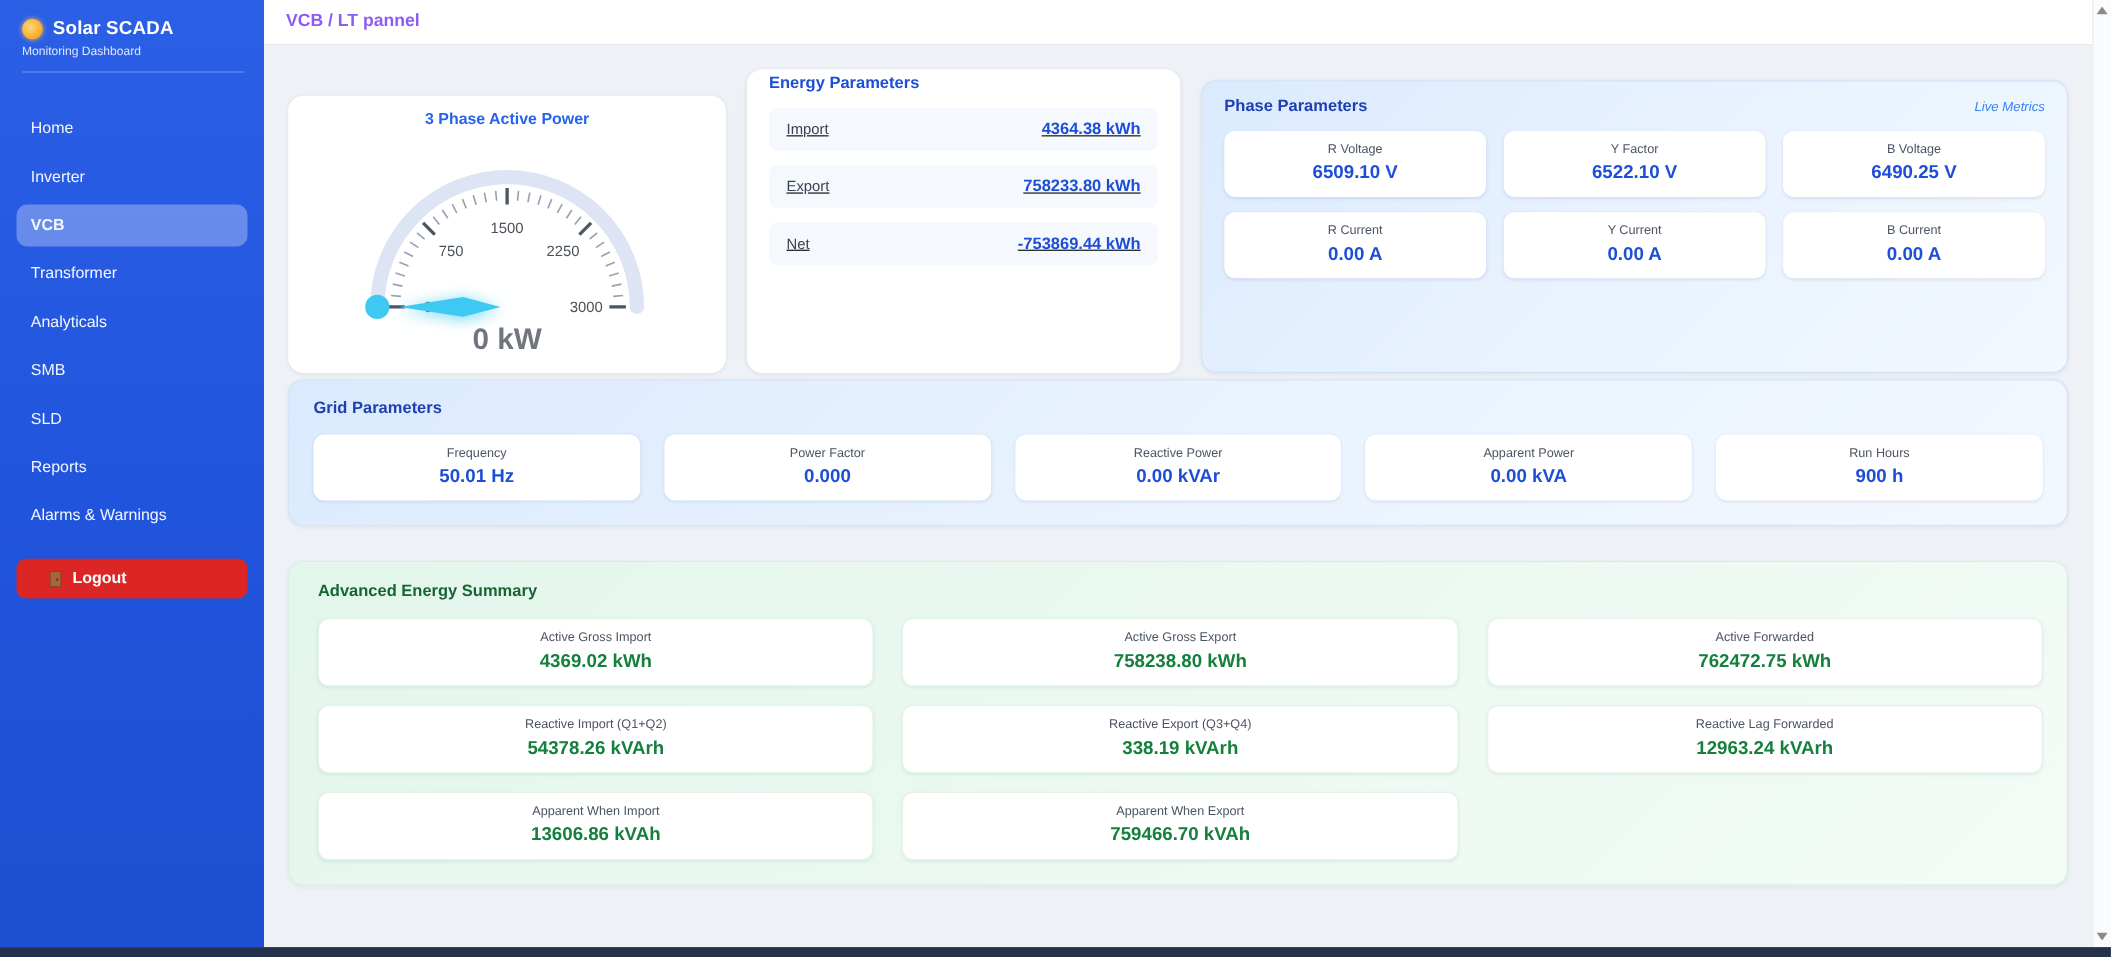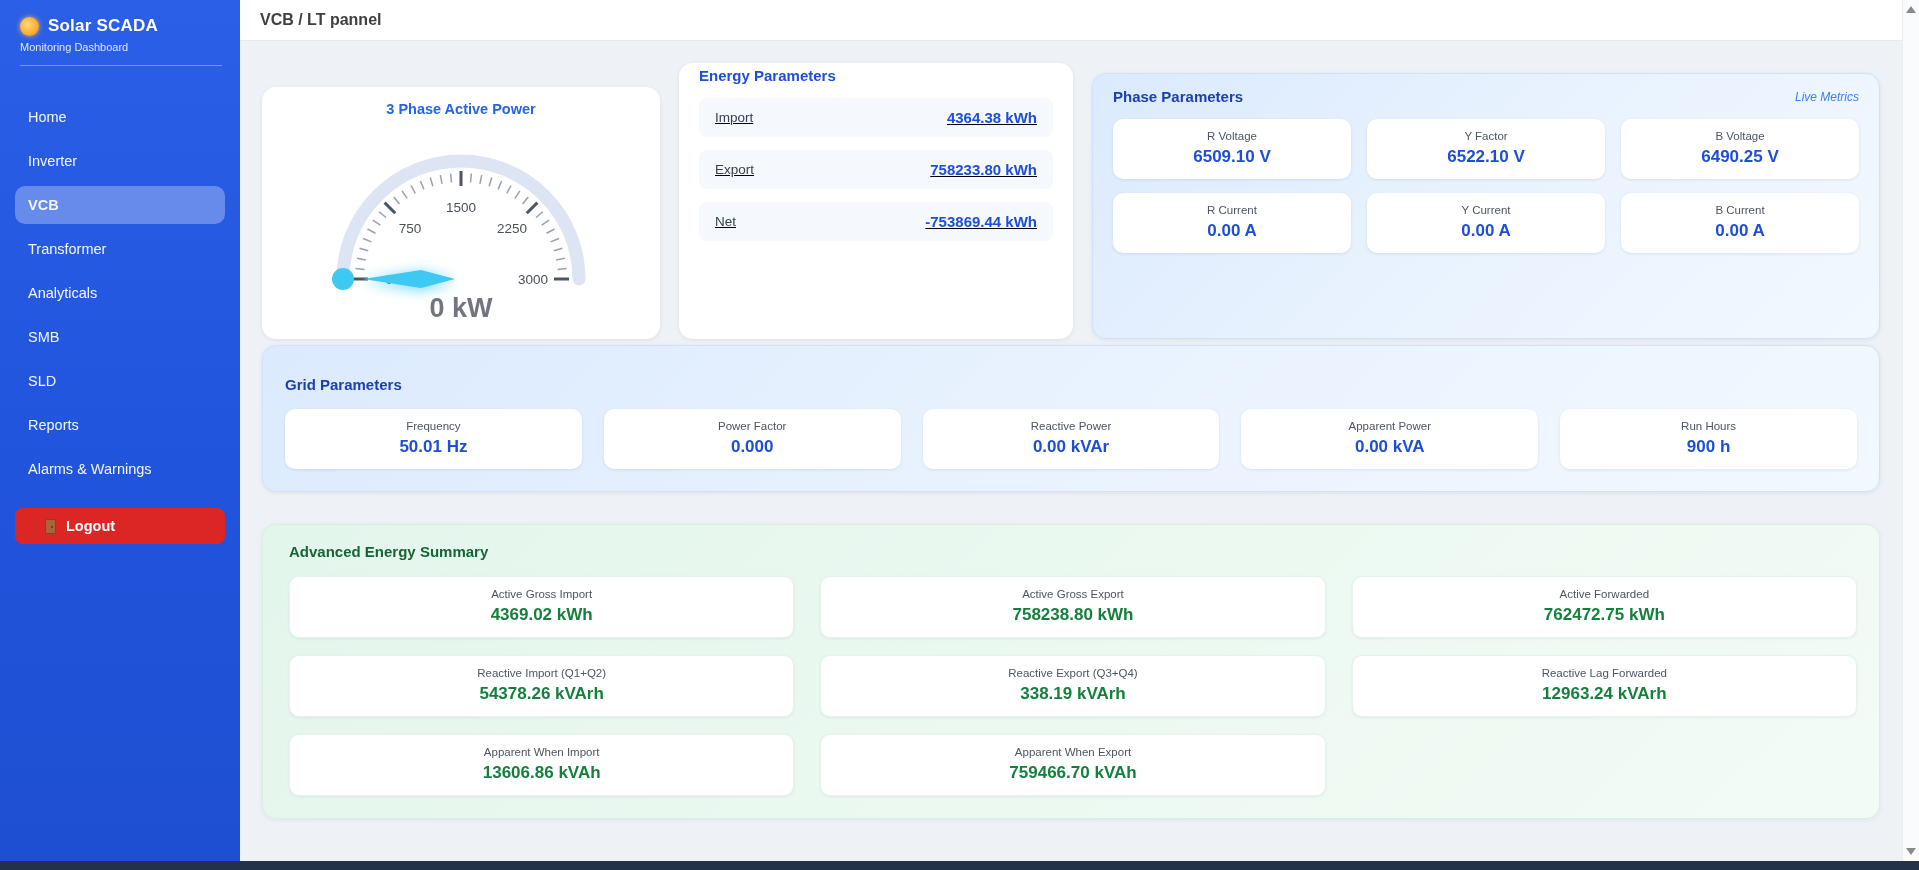--- a/index.html
+++ b/index.html
@@ -38,21 +38,21 @@
     color:#fff; font-size:14.5px; font-weight:bold;
     display:flex; align-items:center; gap:10px; cursor:pointer;
     font-family:"Liberation Sans", sans-serif;
   }
   .door-icon { width:11px; height:15px; background:#a9653a; border:1px solid #7c4526; border-radius:2px; position:relative; }
   .door-icon::after { content:""; position:absolute; right:2px; top:6px; width:2px; height:2px; background:#5d3115; border-radius:50%; }
 
   
   .main { flex:1; display:flex; flex-direction:column; min-width:0; }
   .topbar { height:41px; background:#fff; border-bottom:1px solid #e6e9ee; display:flex; align-items:center; padding-left:20px; flex:0 0 41px; }
-  .topbar-title { color:#404040; font-size:16px; font-weight:600; }
+  .topbar-title { color:#8b5cf6; font-size:16px; font-weight:600; }
 
   .content { flex:1; padding:22px 22px 0 22px; overflow:hidden; }
 
   .row1 { display:grid; grid-template-columns:398px 394px 1fr; column-gap:19px; height:254px; }
 
   .card { background:#fff; border-radius:14px; box-shadow:0 1px 4px rgba(30,50,90,.08); }
 
   
   .gauge-card { padding:12px 2px; display:flex; flex-direction:column; align-items:center;margin-top:24px; }
   .gauge-title { color:#2563eb; font-size:14.5px; font-weight:600; margin-top:2px; }
@@ -79,21 +79,21 @@
   .section-title-blue { color:#1e40af; font-size:15px; font-weight:bold; }
   .live-metrics { color:#3b82f6; font-size:12px; font-style:italic; }
   .tile-grid-3 { margin-top:14px; display:grid; grid-template-columns:repeat(3,1fr); gap:14px 16px; }
   .tile {
     background:#fff; border-radius:10px; padding:11px 10px 12px 10px; text-align:center;
     box-shadow:0 1px 3px rgba(30,50,90,.10);
   }
   .tile-label { font-size:11.5px; color:#4b5563; margin-bottom:5px; }
   .tile-value { font-size:17px; font-weight:bold; color:#1d4ed8; }
 
-  .grid-card { margin-top:28px; padding:30px 22px 22px 22px; }
+  .grid-card { margin-top:28px; padding:16px 22px 22px 22px; }
   .tile-grid-5 { margin-top:16px; display:grid; grid-template-columns:repeat(5,1fr); gap:22px; }
 
   
   .green-section {
     margin-top:32px; padding:18px 22px 22px 26px;
     background:linear-gradient(135deg,#e3f6ec 0%, #ecf9f1 55%, #f3fbf6 100%);
     border:1px solid #d7efe1; border-radius:14px;
     box-shadow:0 1px 4px rgba(30,80,50,.07);
   }
   .section-title-green { color:#166534; font-size:15px; font-weight:bold; }

